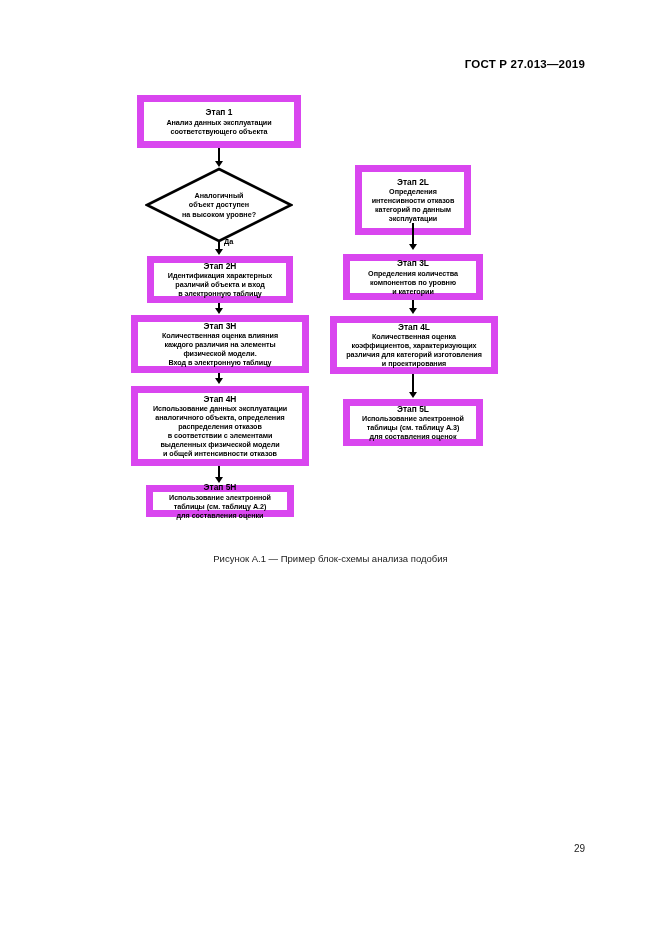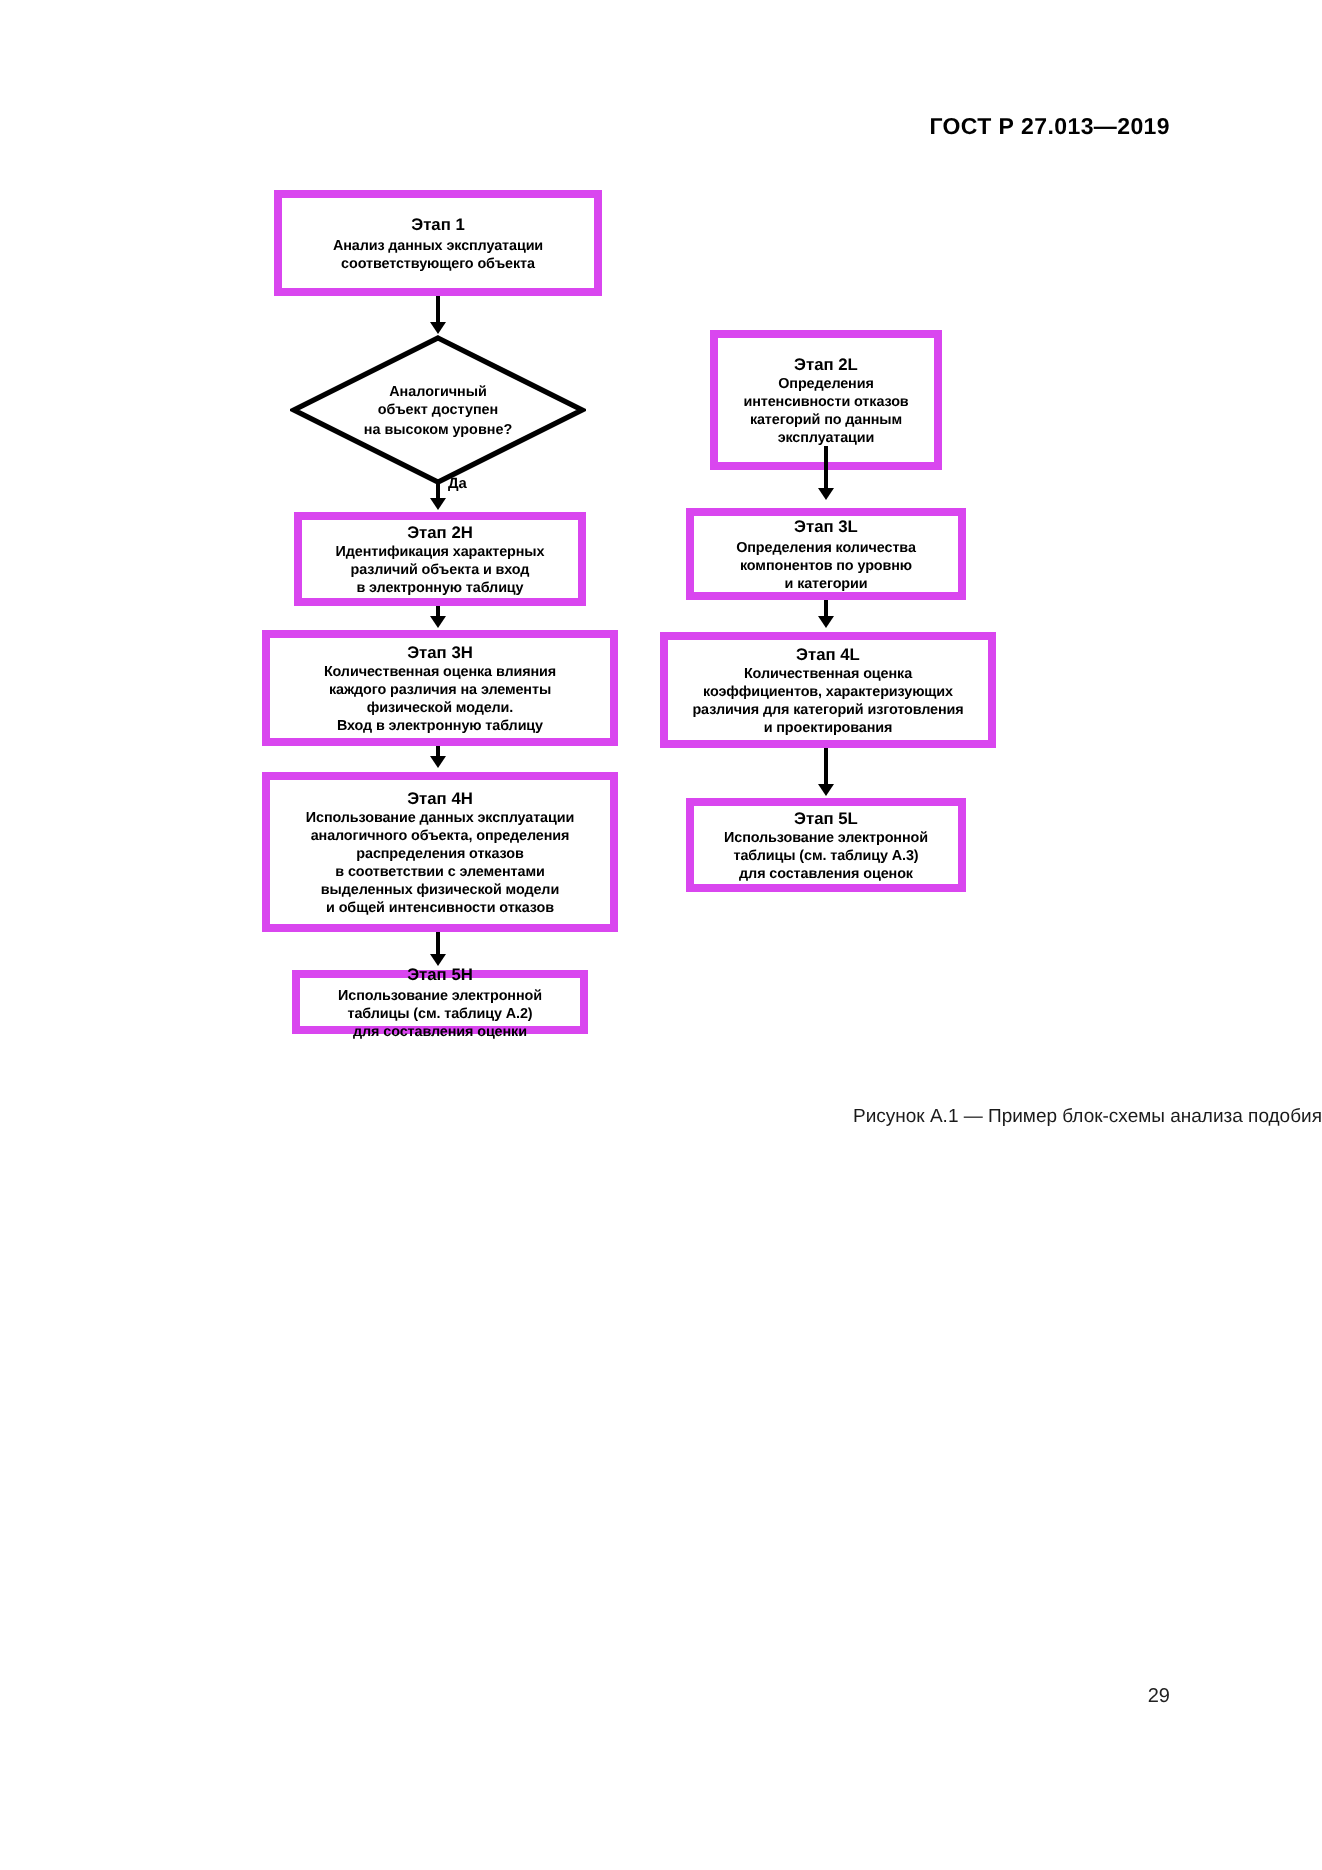--- a/index.html
+++ b/index.html
@@ -35,38 +35,38 @@
     font-size: 10px;
     color: #222;
   }
 
   
   .figure-caption {
     position: absolute;
     top: 553px;
     left: 0;
     width: 661px;
-    text-align: right;
+    text-align: center;
     font-size: 9.5px;
     color: #1a1a1a;
   }
 
   
   .flowchart {
     position: absolute;
     left: 0;
     top: 0;
     width: 661px;
     height: 560px;
   }
 
   .node {
     position: absolute;
     box-sizing: border-box;
-    border: 4px solid #d946ef;
+    border: 7px solid #d946ef;
     background: #fff;
     display: flex;
     flex-direction: column;
     align-items: center;
     justify-content: center;
     text-align: center;
     padding: 2px 4px;
   }
   .node .title {
     font-size: 8.4px;

